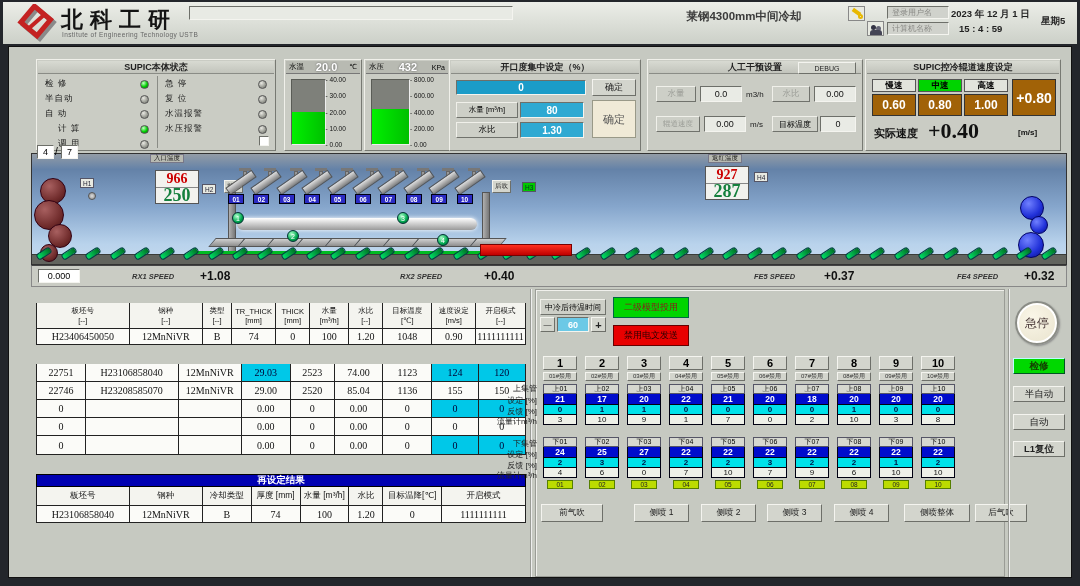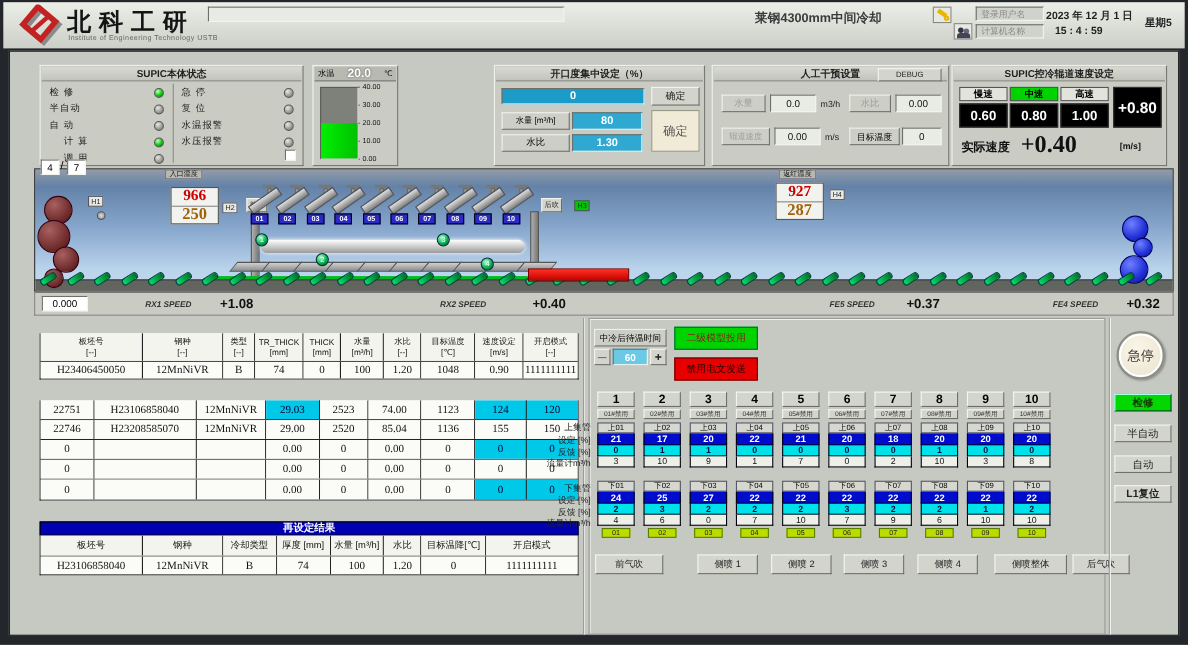--- a/index.html
+++ b/index.html
@@ -43,26 +43,26 @@
 .g-ticks div{font-size:6.5px;color:#111;white-space:nowrap}
 
 .cyanf{background:#2fa9d2;color:#fff;font-weight:bold;border:1px solid;border-color:#6d6f69 #f4f4ef #f4f4ef #6d6f69;display:flex;align-items:center;justify-content:center}
 .btn{display:flex;align-items:center;justify-content:center;cursor:pointer;color:#222}
 .lblbox{background:#cdcfc7;border:1px solid;border-color:#f0f0ea #70726c #70726c #f0f0ea;display:flex;align-items:center;justify-content:center}
 .dis{color:#9a9c96}
 .vfield{background:#e9ebe5;border:1px solid;border-color:#6d6f69 #f4f4ef #f4f4ef #6d6f69;display:flex;align-items:center;justify-content:center;font-size:9px;color:#111}
 
 .spmode{position:absolute;height:13px;width:44px;font-size:8.5px;font-weight:bold;display:flex;align-items:center;justify-content:center;background:#e2e4dc;border:1px solid #555}
 .spmode.on{background:#00d400}
-.spval{position:absolute;width:44px;height:22px;background:#000000;border:1px solid #333;color:#fff;font-weight:bold;font-size:12px;display:flex;align-items:center;justify-content:center}
+.spval{position:absolute;width:44px;height:22px;background:#a16207;border:1px solid #333;color:#fff;font-weight:bold;font-size:12px;display:flex;align-items:center;justify-content:center}
 
 #diag{left:22px;top:106px;width:1036px;height:112px;border:1px solid #333;background:linear-gradient(#939ca6 0%,#6482a8 14%,#86a6cc 48%,#b9d3ec 82%,#c6daee 100%);overflow:hidden}
 .tempbox{position:absolute;width:44px;background:#f2f2ee;border:1px solid #555}
 .tempbox .r{height:17px;display:flex;align-items:center;justify-content:center;font-weight:bold;font-size:14px;color:#cc0000;border-bottom:1px solid #888;font-family:"Liberation Serif",serif}
-.tempbox .b{height:15px;display:flex;align-items:center;justify-content:center;font-weight:bold;font-size:15px;color:#a16207;font-family:"Liberation Serif",serif}
+.tempbox .b{height:15px;display:flex;align-items:center;justify-content:center;font-weight:bold;font-size:18px;color:#15803d;font-family:"Liberation Serif",serif}
 .hmark{position:absolute;height:10px;padding:0 2px;background:#e8eae2;border:1px solid #556;font-size:6.5px;display:flex;align-items:center;color:#223}
 .hmark.grn{background:#00c800;color:#032}
 .diaglab{position:absolute;top:0;height:9px;background:#b8bab2;border:1px solid #778;font-size:6.5px;display:flex;align-items:center;padding:0 3px;color:#111}
 .blowbtn{position:absolute;height:13px;padding:0 2px;background:#d3d5cd;border:1px solid;border-color:#f4f4ef #6d6f69 #6d6f69 #f4f4ef;font-size:6.5px;display:flex;align-items:center;color:#222}
 .noz{position:absolute;width:26px;height:38px}
 .noz .cap{position:absolute;left:11px;top:0;width:12px;height:3px;background:#777}
 .noz .stem{position:absolute;left:15px;top:3px;width:4px;height:6px;background:#999;border:1px solid #666}
 .noz .pipe{position:absolute;left:-3px;top:10px;width:32px;height:9px;background:linear-gradient(#e0e0e0,#7e7e7e);border:1px solid #555;transform:rotate(-35deg)}
 .noz .badge{position:absolute;left:0;top:26px;width:16px;height:10px;background:#2b2bc4;border:1px solid #001;color:#fff;font-size:6.5px;font-weight:bold;display:flex;align-items:center;justify-content:center}
 .plate{position:absolute;width:30px;height:9px;background:linear-gradient(#d0d0d0,#8e8e8e);border:1px solid #555;transform:skewX(-40deg)}
@@ -200,20 +200,37 @@
           <div style="font-size: 7px;">℃</div>
         </div>
         <div class="g-bar">
           <div class="g-fill" style="height: 50%;"></div>
         </div>
         <div class="g-ticks">
           <div>- 40.00</div>
           <div>- 30.00</div>
           <div>- 20.00</div>
           <div>- 10.00</div>
+          <div>- 0.00</div>
+        </div>
+      </div>
+    <div class="panel" id="gauge1" style="left:355px;top:12px;width:86px;height:92px">
+        <div class="g-title">
+          <div>水压</div>
+          <div class="g-val">432</div>
+          <div style="font-size: 7px;">KPa</div>
+        </div>
+        <div class="g-bar">
+          <div class="g-fill" style="height: 54%;"></div>
+        </div>
+        <div class="g-ticks">
+          <div>- 800.00</div>
+          <div>- 600.00</div>
+          <div>- 400.00</div>
+          <div>- 200.00</div>
           <div>- 0.00</div>
         </div>
       </div>
 
     <div class="panel" style="left:440px;top:12px;width:192px;height:92px">
       <div class="ptitle">开口度集中设定（%）</div>
       <div class="abs cyanf" style="left:6px;top:20px;width:130px;height:15px;font-size:10px;background:#1b9cc8">0</div>
       <div class="abs raised btn" style="left:142px;top:19px;width:44px;height:17px;font-size:9px">确定</div>
       <div class="abs lblbox" style="left:6px;top:42px;width:62px;height:16px;font-size:7.5px">水量 [m³/h]</div>
       <div class="abs cyanf" style="left:70px;top:42px;width:64px;height:16px;font-size:10px">80</div>

